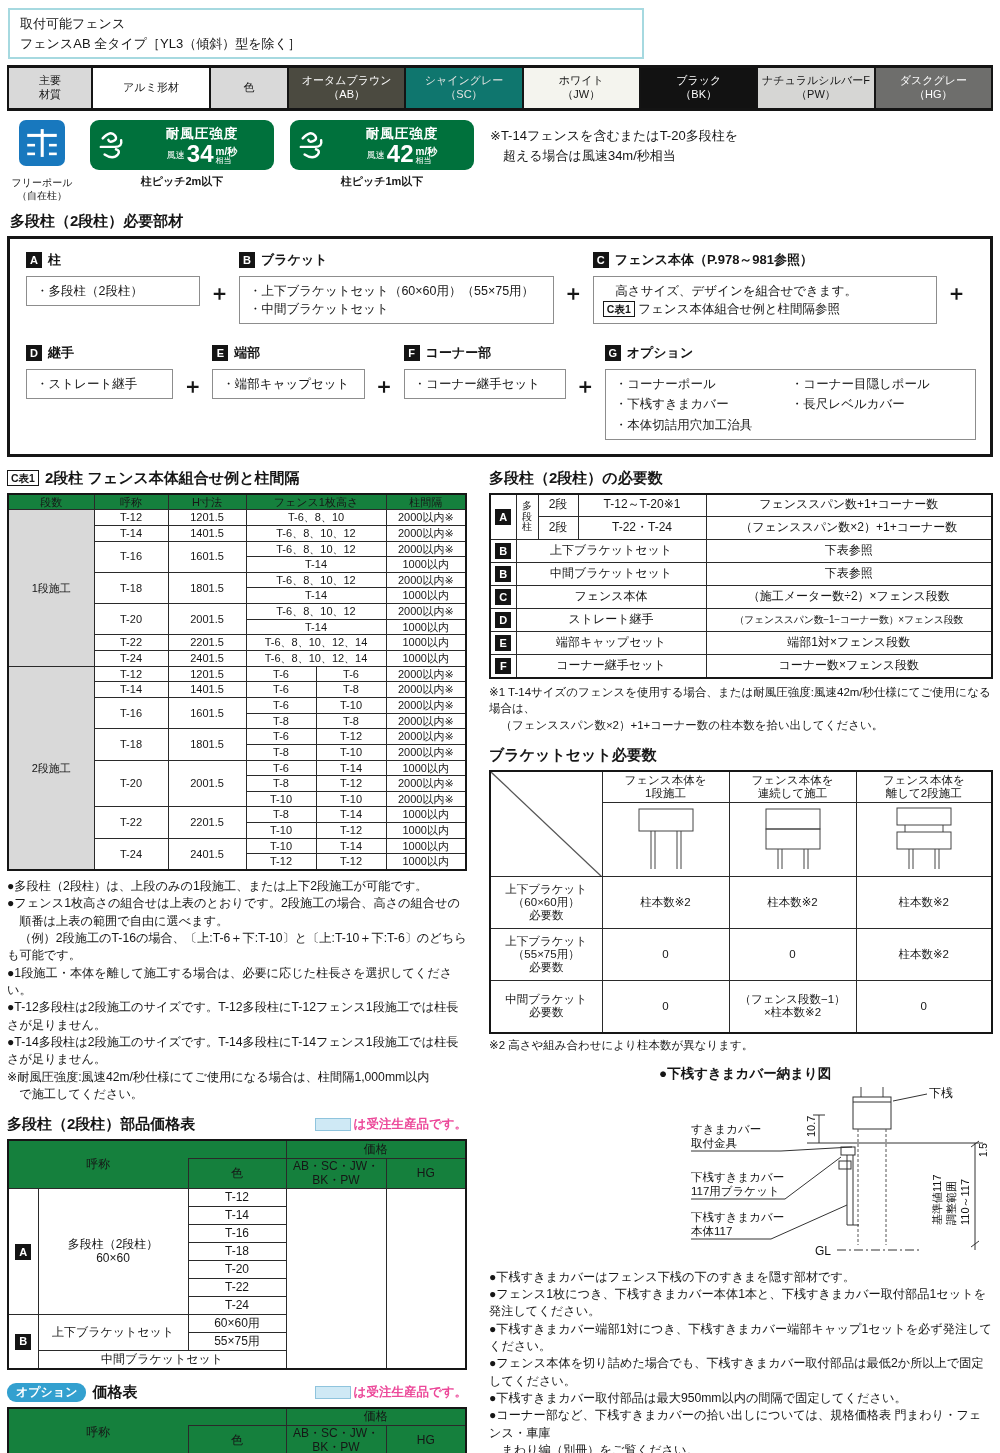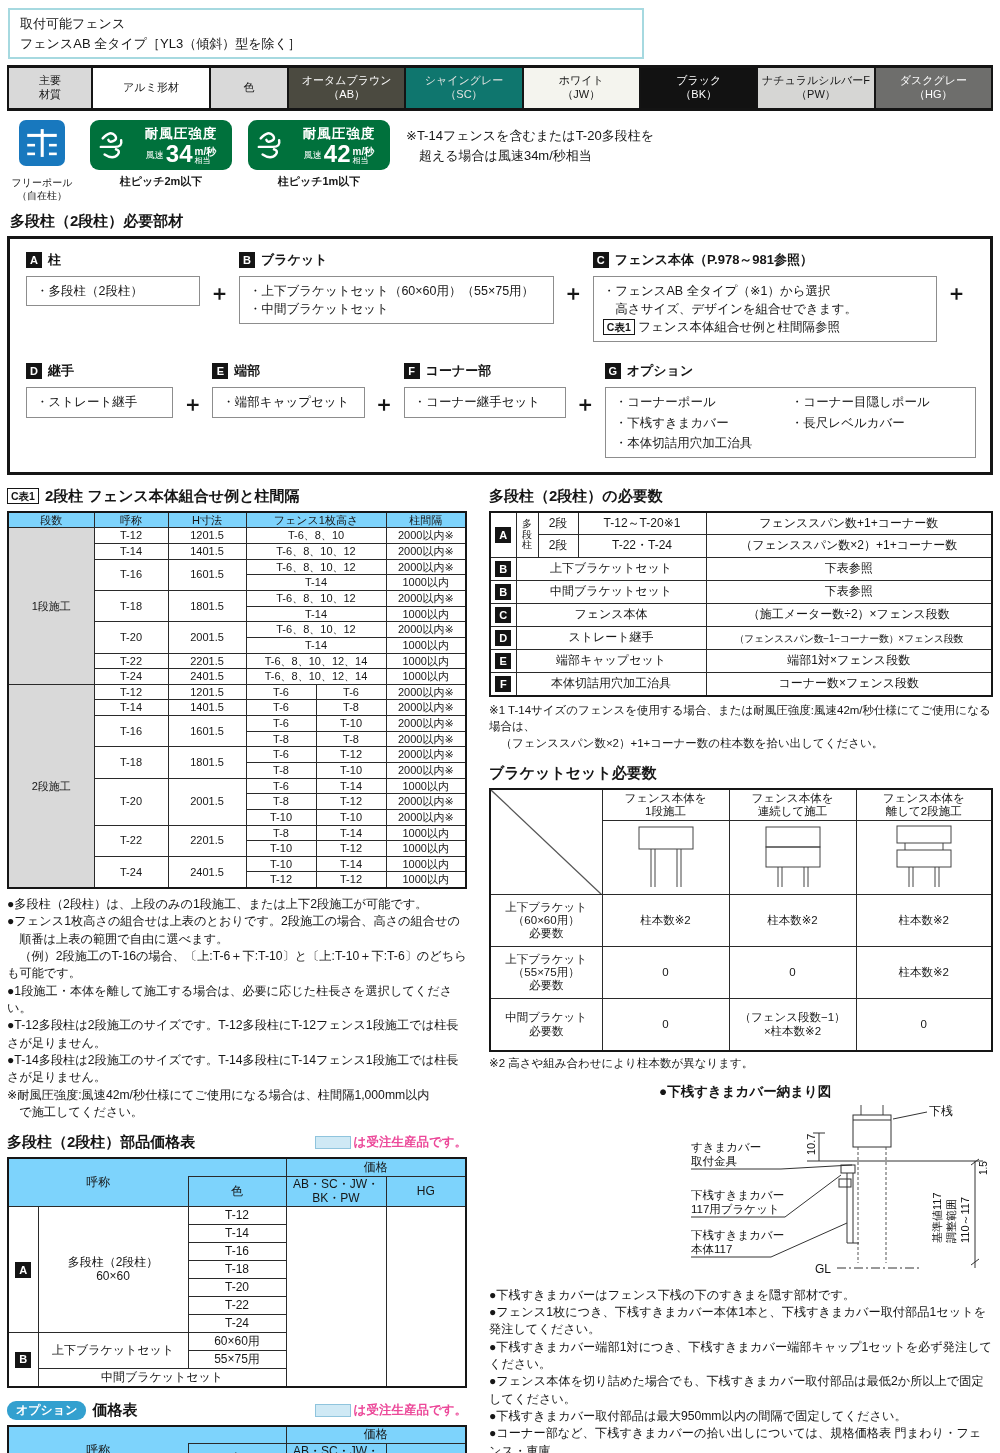--- a/index.html
+++ b/index.html
@@ -21,21 +21,21 @@
   .mc-5 { flex:1; background:#f4f4ee; }
   .mc-6 { flex:1; background:#121212; color:#fff; }
   .mc-7 { flex:1; background:#d6d6d4; }
   .mc-8 { flex:1; background:#6e6e6c; color:#fff; }
   
   .icon-row { margin:9px 8px 2px 10px; display:flex; align-items:flex-start; gap:16px; }
   .fp { width:64px; text-align:center; }
   .fp-ic { width:46px; height:46px; margin:0 auto; background:#1878be; border-radius:7px; display:flex; align-items:center; justify-content:center; }
   .fp-lab { font-size:10px; line-height:1.25; margin-top:11px; }
   .wb-wrap { text-align:center; }
-  .wind-badge { width:142px; height:50px; background:#00713c; border-radius:9px; color:#fff; display:flex; align-items:center; padding:4px 6px 4px 8px; gap:4px; }
+  .wind-badge { width:184px; height:50px; background:#00713c; border-radius:9px; color:#fff; display:flex; align-items:center; padding:4px 6px 4px 8px; gap:4px; }
   .wb-right { flex:1; text-align:center; }
   .wb-title { font-weight:700; font-size:13.5px; letter-spacing:1px; }
   .wb-line { display:flex; align-items:flex-end; justify-content:center; gap:2px; }
   .wb-sp { font-size:9px; margin-bottom:3px; }
   .wb-val { font-size:24px; font-weight:700; line-height:0.9; }
   .wb-unitwrap { display:flex; flex-direction:column; align-items:flex-start; line-height:1; }
   .wb-unit { font-size:10px; font-weight:700; }
   .wb-unit2 { font-size:8px; }
   .wb-sub { font-size:11px; margin-top:4px; font-weight:700;}
   .wind-note { font-size:13px; line-height:1.5; margin-top:6px; }
@@ -53,21 +53,21 @@
   .g-grid .g-last { grid-column:1 / span 2; }
   .cref { display:inline-block; border:1.5px solid #161616; font-size:10.5px; font-weight:700; padding:0 3px; line-height:1.35; }
   
   .main { display:flex; gap:22px; margin:12px 7px 0 7px; }
   .col-l { width:460px; }
   .col-r { flex:1; }
   .tbl-head { display:flex; align-items:center; gap:6px; margin-bottom:5px; }
   .tbl-head .t { font-size:15px; font-weight:700; }
   table { border-collapse:collapse; width:100%; }
   td, th { border:1px solid #2a2a2a; text-align:center; padding:1px 3px; line-height:1.15; }
-  th { background:#7dd3fc; font-weight:400; }
+  th { background:#15803d; font-weight:400; }
   .outer { border:2px solid #161616; }
   .gray { background:#d9d9d9; }
   
   .c1 td, .c1 th { font-size:11px; height:14px; }
   
   .notes { margin:7px 0 0 0; }
   .note-line { font-size:12.2px; line-height:1.42; white-space:pre-line; }
   
   .req td, .req th { font-size:12px; height:23px; }
   .req .vlab { font-size:10px; line-height:1.05; padding:0 1px; }
@@ -204,21 +204,20 @@
         <div>・中間ブラケットセット</div>
       </div>
     </div>
     <div class="plus">＋</div>
     <div style="width:352px;">
       <div class="p-head">
           <span class="key">C</span>
           <span>フェンス本体（P.978～981参照）</span>
         </div>
       <div class="p-item">
-        <div>・フェンスAB 全タイプ（※1）から選択</div>
         <div>　高さサイズ、デザインを組合せできます。</div>
         <div><span class="cref">C表1</span> <span>フェンス本体組合せ例と柱間隔参照</span></div>
       </div>
     </div>
     <div class="plus">＋</div>
   </div>
   <div class="p-row">
     <div style="width:150px;">
       <div class="p-head">
           <span class="key">D</span>
@@ -577,21 +576,21 @@
             <td colspan="3">ストレート継手</td>
             <td class="small">（フェンススパン数−1−コーナー数）×フェンス段数</td>
           </tr>
       <tr>
             <td><span class="key">E</span></td>
             <td colspan="3">端部キャップセット</td>
             <td>端部1対×フェンス段数</td>
           </tr>
       <tr>
             <td><span class="key">F</span></td>
-            <td colspan="3">本体切詰用穴加工治具</td>
+            <td colspan="3">コーナー継手セット</td>
             <td>コーナー数×フェンス段数</td>
           </tr>
     </tbody>
       </table>
     <div class="req-note">※1 T-14サイズのフェンスを使用する場合、または耐風圧強度:風速42m/秒仕様にてご使用になる場合は、
 　（フェンススパン数×2）+1+コーナー数の柱本数を拾い出してください。</div>
 
     <div class="tbl-head">
         <span class="t">ブラケットセット必要数</span>
       </div>

